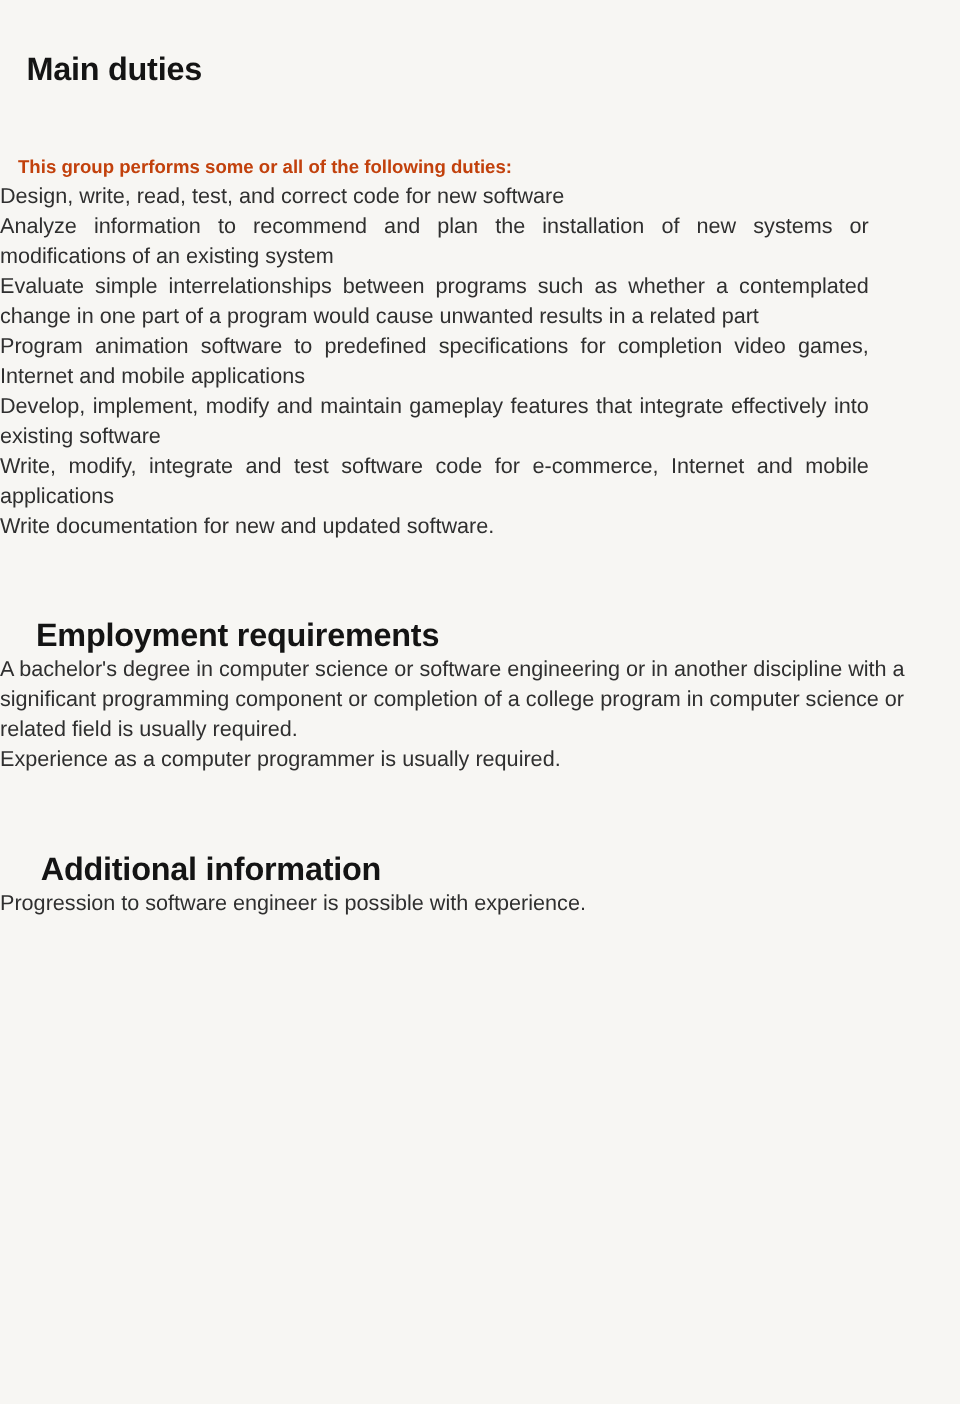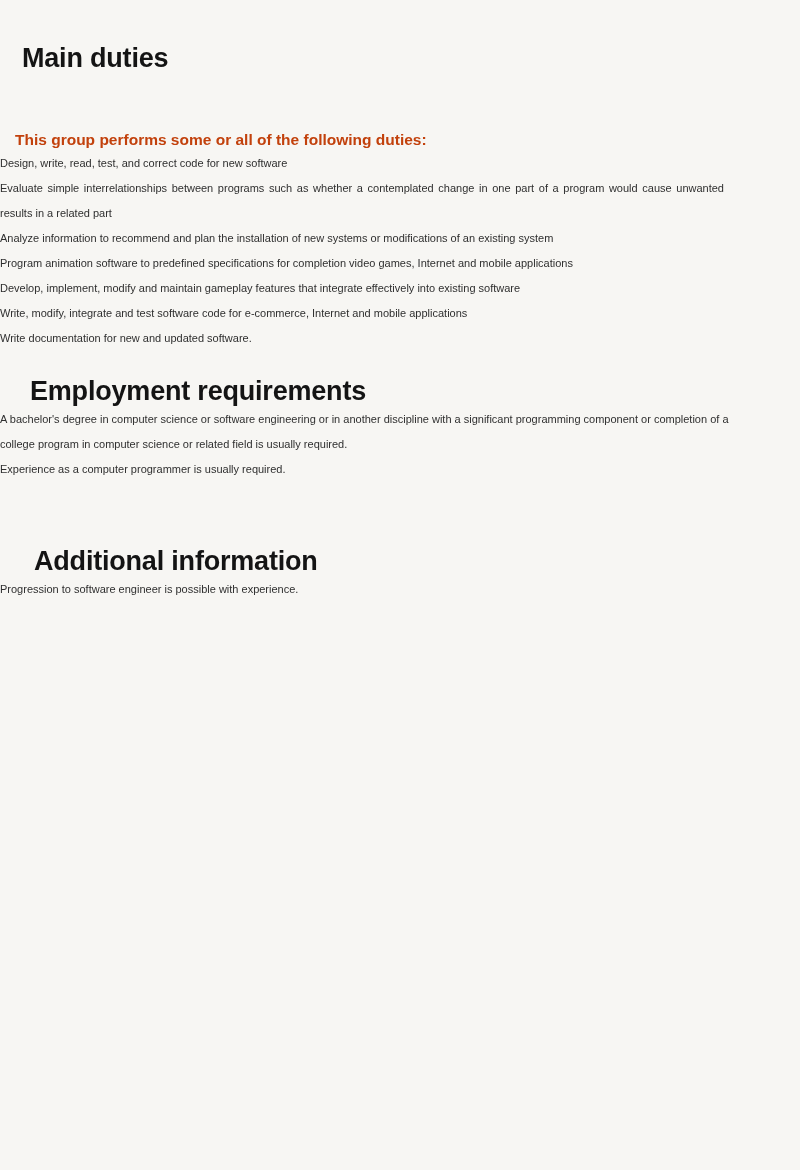--- a/index.html
+++ b/index.html
@@ -20,35 +20,35 @@
   }
   h2.section-heading {
     margin: 0;
     font-size: 27px;
     line-height: 32px;
     font-weight: 700;
     color: #141414;
     letter-spacing: -0.2px;
   }
   #heading-main-duties { margin: 42px 0 0 22px; }
-  #heading-employment  { margin: 24px 0 0 30px; }
+  #heading-employment  { margin: 62px 0 0 30px; }
   #heading-additional  { margin: 63px 0 0 34px; }
 
   .intro {
     margin: 55px 0 0 15px;
     font-size: 15.5px;
     line-height: 22px;
     font-weight: 700;
     color: #c2410c;
   }
 
   ul.list {
     margin: 0;
     padding: 0;
-    font-size: 11px;
+    font-size: 18px;
     line-height: 25px;
   }
   ul.list li {
     list-style: none;
     position: relative;
   }
   ul.list li::before {
     content: "";
     position: absolute;
     left: -15px;
@@ -82,22 +82,22 @@
 
 <main class="page">
 
   <section>
     <h2 class="section-heading" id="heading-main-duties">Main duties</h2>
 
     <p class="intro">This group performs some or all of the following duties:</p>
 
     <ul class="list list-duties">
       <li>Design, write, read, test, and correct code for new software</li>
+      <li>Analyze information to recommend and plan the installation of new systems or modifications of an existing system</li>
       <li>Evaluate simple interrelationships between programs such as whether a contemplated change in one part of a program would cause unwanted results in a related part</li>
-      <li>Analyze information to recommend and plan the installation of new systems or modifications of an existing system</li>
       <li>Program animation software to predefined specifications for completion video games, Internet and mobile applications</li>
       <li>Develop, implement, modify and maintain gameplay features that integrate effectively into existing software</li>
       <li>Write, modify, integrate and test software code for e-commerce, Internet and mobile applications</li>
       <li>Write documentation for new and updated software.</li>
     </ul>
   </section>
 
   <section>
     <h2 class="section-heading" id="heading-employment">Employment requirements</h2>
 

